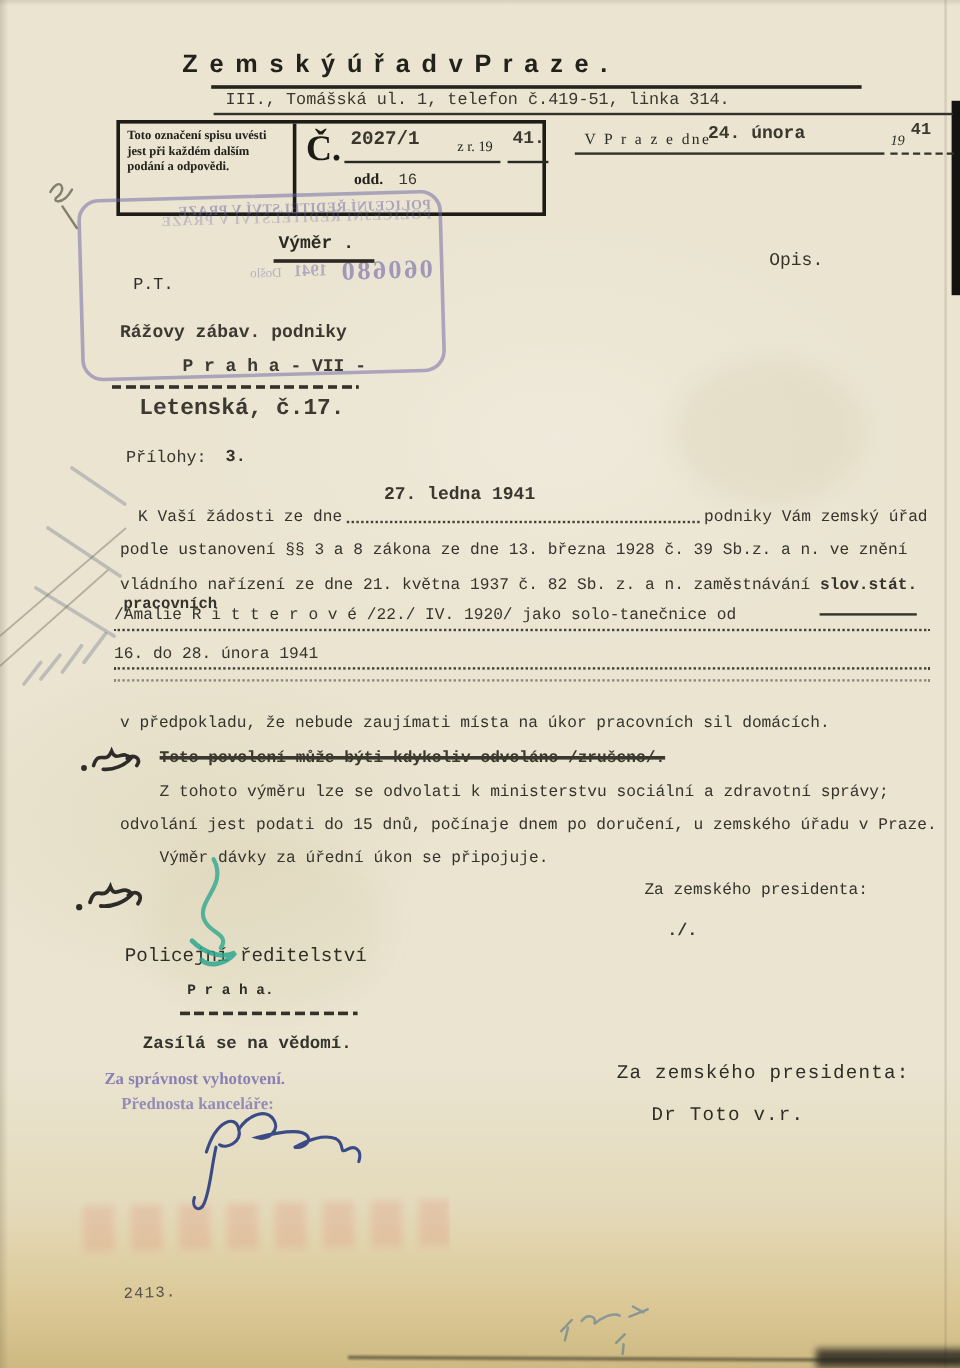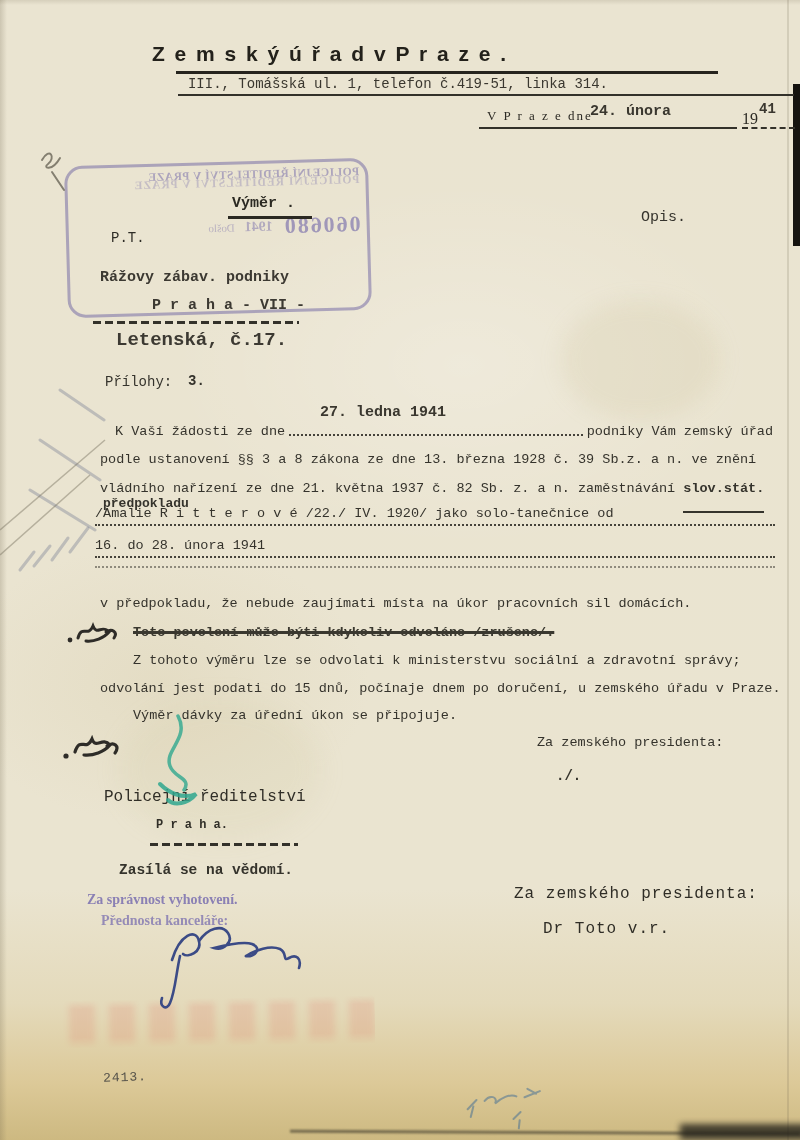--- a/index.html
+++ b/index.html
@@ -35,21 +35,21 @@
   .refbox-num{position:absolute;left:45px;top:4px;font-size:16px;font-weight:bold;color:#3a372f;}
   .refbox-yl{position:absolute;left:134px;top:12px;font-size:12px;color:#23211b;}
   .refbox-yv{position:absolute;left:180px;top:4px;font-size:15px;font-weight:bold;color:#3a372f;}
   .refbox-line{position:absolute;left:40px;top:31px;width:130px;height:2px;background:#2a2822;}
   .refbox-line2{position:absolute;left:176px;top:31px;width:34px;height:2px;background:#2a2822;}
   .refbox-dl{position:absolute;left:48px;top:38px;font-size:13px;font-weight:bold;color:#23211b;}
   .refbox-dv{position:absolute;left:85px;top:39px;font-size:13px;color:#3a372f;}
   
   .date-prefix{left:487px;top:108px;font-size:13px;letter-spacing:2px;color:#2c2a24;}
   .date-value{left:590px;top:103px;font-size:15px;font-weight:bold;color:#3a372f;}
-  .date-y19{left:742px;top:110px;font-size:16px;color:#2c2a24;}
+  .date-y19{left:742px;top:110px;font-size:12px;color:#2c2a24;font-style:italic;}
   .date-y41{left:759px;top:101px;font-size:14px;font-weight:bold;color:#3a372f;}
   .date-rule{left:479px;top:127px;width:258px;height:2px;background:#33312a;}
   .date-rule-d{left:742px;top:127px;width:53px;height:0;border-bottom:2px dashed #33312a;}
   
   .stamp-recv{left:66px;top:162px;width:298px;height:146px;border:3px solid rgba(108,98,162,.5);border-radius:18px;transform:rotate(-1.6deg);color:#6f64a8;}
   .stamp-mirror{position:absolute;left:6px;top:4px;right:6px;transform:scaleX(-1);}
   .stamp-org1{font-size:11.5px;font-weight:bold;opacity:.5;white-space:nowrap;letter-spacing:.5px;}
   .stamp-org2{font-size:11.5px;font-weight:bold;opacity:.3;white-space:nowrap;margin-top:-4px;letter-spacing:1px;}
   .stamp-midrow{display:flex;align-items:center;gap:10px;margin-top:26px;}
   .stamp-num{font-size:22px;font-weight:bold;letter-spacing:2px;opacity:.6;}
@@ -116,20 +116,33 @@
   <div class="abs stain2"></div>
   <div class="abs red-bleed"></div>
   <div class="abs bottom-smudge"></div>
   <div class="abs bottom-line"></div>
 
   <div class="abs lh-title">Z e m s k ý   ú ř a d   v   P r a z e .</div>
   <div class="abs lh-rule-thick"></div>
   <div class="abs lh-addr mono">III., Tomášská ul. 1, telefon č.419-51, linka 314.</div>
   <div class="abs lh-rule-thin"></div>
 
+  <div class="abs refbox serif">
+    <div class="refbox-left">Toto označení spisu uvésti jest při každém dalším podání a odpovědi.</div>
+    <div class="refbox-right">
+      <div class="refbox-c">Č.</div>
+      <div class="refbox-num mono">2027/1</div>
+      <div class="refbox-yl">z r. 19</div>
+      <div class="refbox-yv mono">41.</div>
+      <div class="refbox-line"></div>
+      <div class="refbox-line2"></div>
+      <div class="refbox-dl">odd.</div>
+      <div class="refbox-dv mono">16</div>
+    </div>
+  </div>
 
   <div class="abs date-prefix serif">V P r a z e  dne</div>
   <div class="abs date-value mono">24. února</div>
   <div class="abs date-y19 serif">19</div>
   <div class="abs date-y41 mono">41</div>
   <div class="abs date-rule"></div>
   <div class="abs date-rule-d"></div>
 
   <div class="abs stamp-recv serif">
     <div class="stamp-mirror">
@@ -158,21 +171,21 @@
   <div class="abs l1 body-line mono">
     <span>K Vaší žádosti ze dne</span>
     <span class="leader"></span>
     <span>podniky Vám zemský úřad</span>
   </div>
   <div class="abs l2 body-line mono">podle ustanovení §§ 3 a 8 zákona ze dne 13. března 1928 č. 39 Sb.z. a n. ve znění</div>
   <div class="abs l3 body-line mono">
     <span>vládního nařízení ze dne 21. května 1937 č. 82 Sb. z. a n. zaměstnávání</span>
     <span class="u-strong">slov.stát.</span>
   </div>
-  <div class="abs l3b body-line mono">předpokladu</div>
+  <div class="abs l3b body-line mono">pracovních</div>
   <div class="abs l4 body-line mono">/Amalie  R i t t e r o v é /22./ IV. 1920/   jako solo-tanečnice od</div>
   <div class="abs l5 body-line mono">16.  do 28. února 1941</div>
   <div class="abs l-empty"></div>
   <div class="abs l6 body-line mono">v předpokladu, že nebude zaujímati místa na úkor pracovních sil domácích.</div>
   <div class="abs struck body-line mono">Toto povolení může býti kdykoliv odvoláno /zrušeno/.</div>
   <div class="abs p2a body-line mono">Z tohoto výměru lze se odvolati k ministerstvu sociální a zdravotní správy;</div>
   <div class="abs p2b body-line mono">odvolání jest podati do 15 dnů, počínaje dnem po doručení, u zemského úřadu v Praze.</div>
   <div class="abs p3 body-line mono">Výměr dávky za úřední úkon se připojuje.</div>
 
   <div class="abs s1label mono">Za zemského presidenta:</div>

